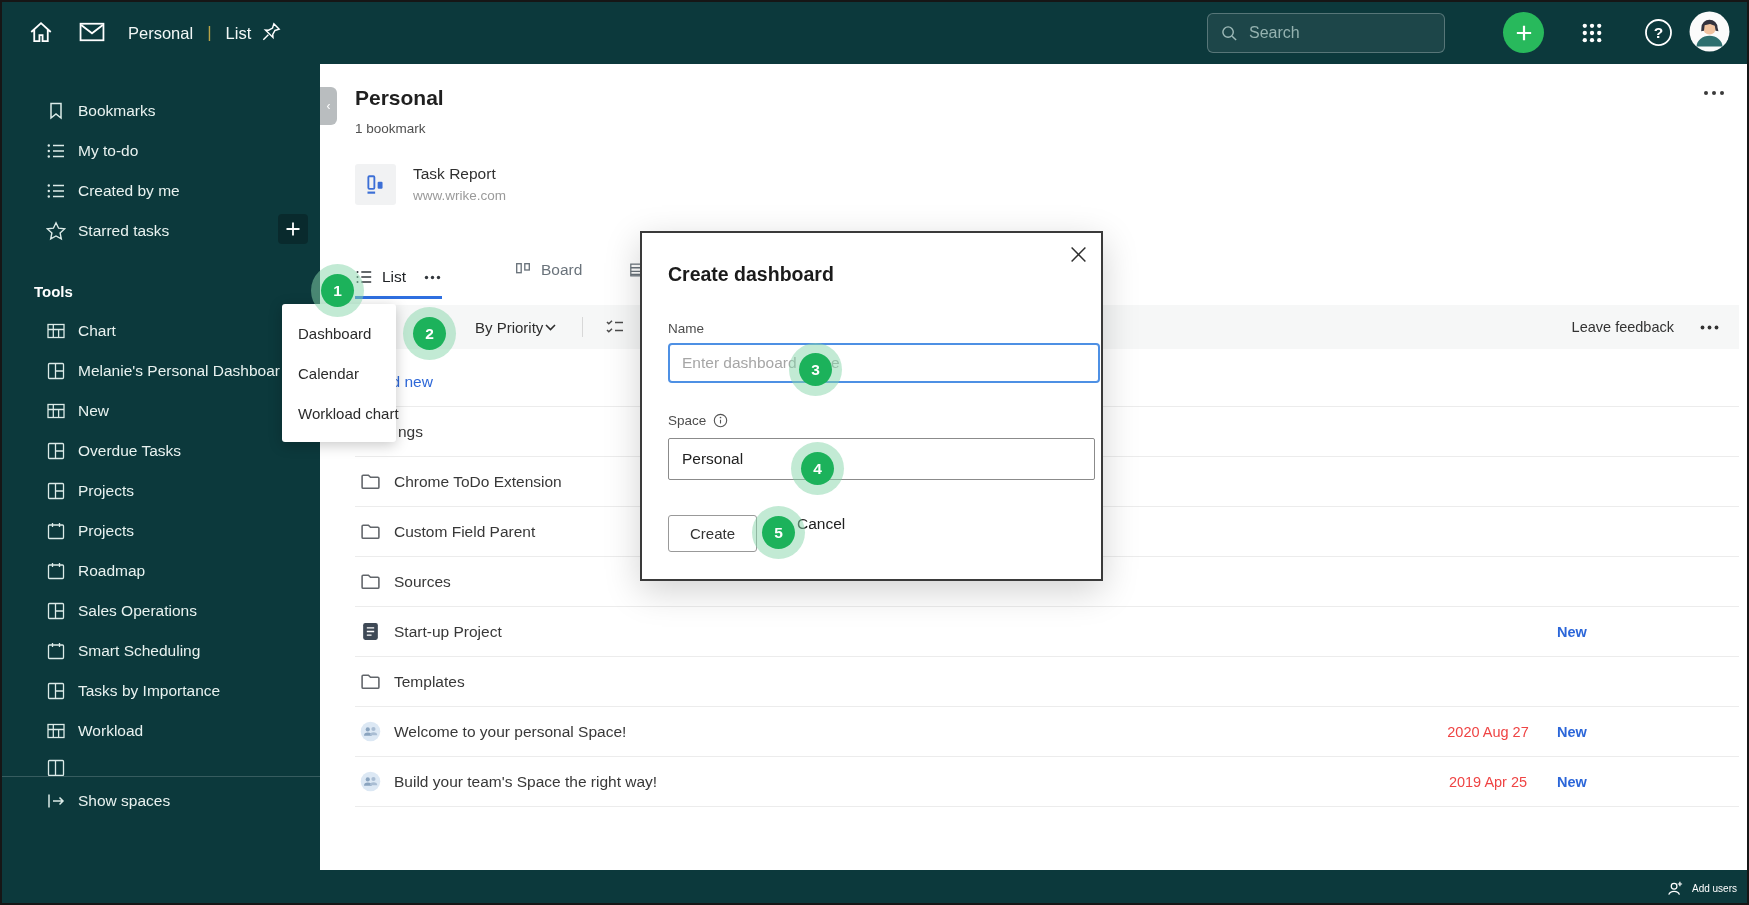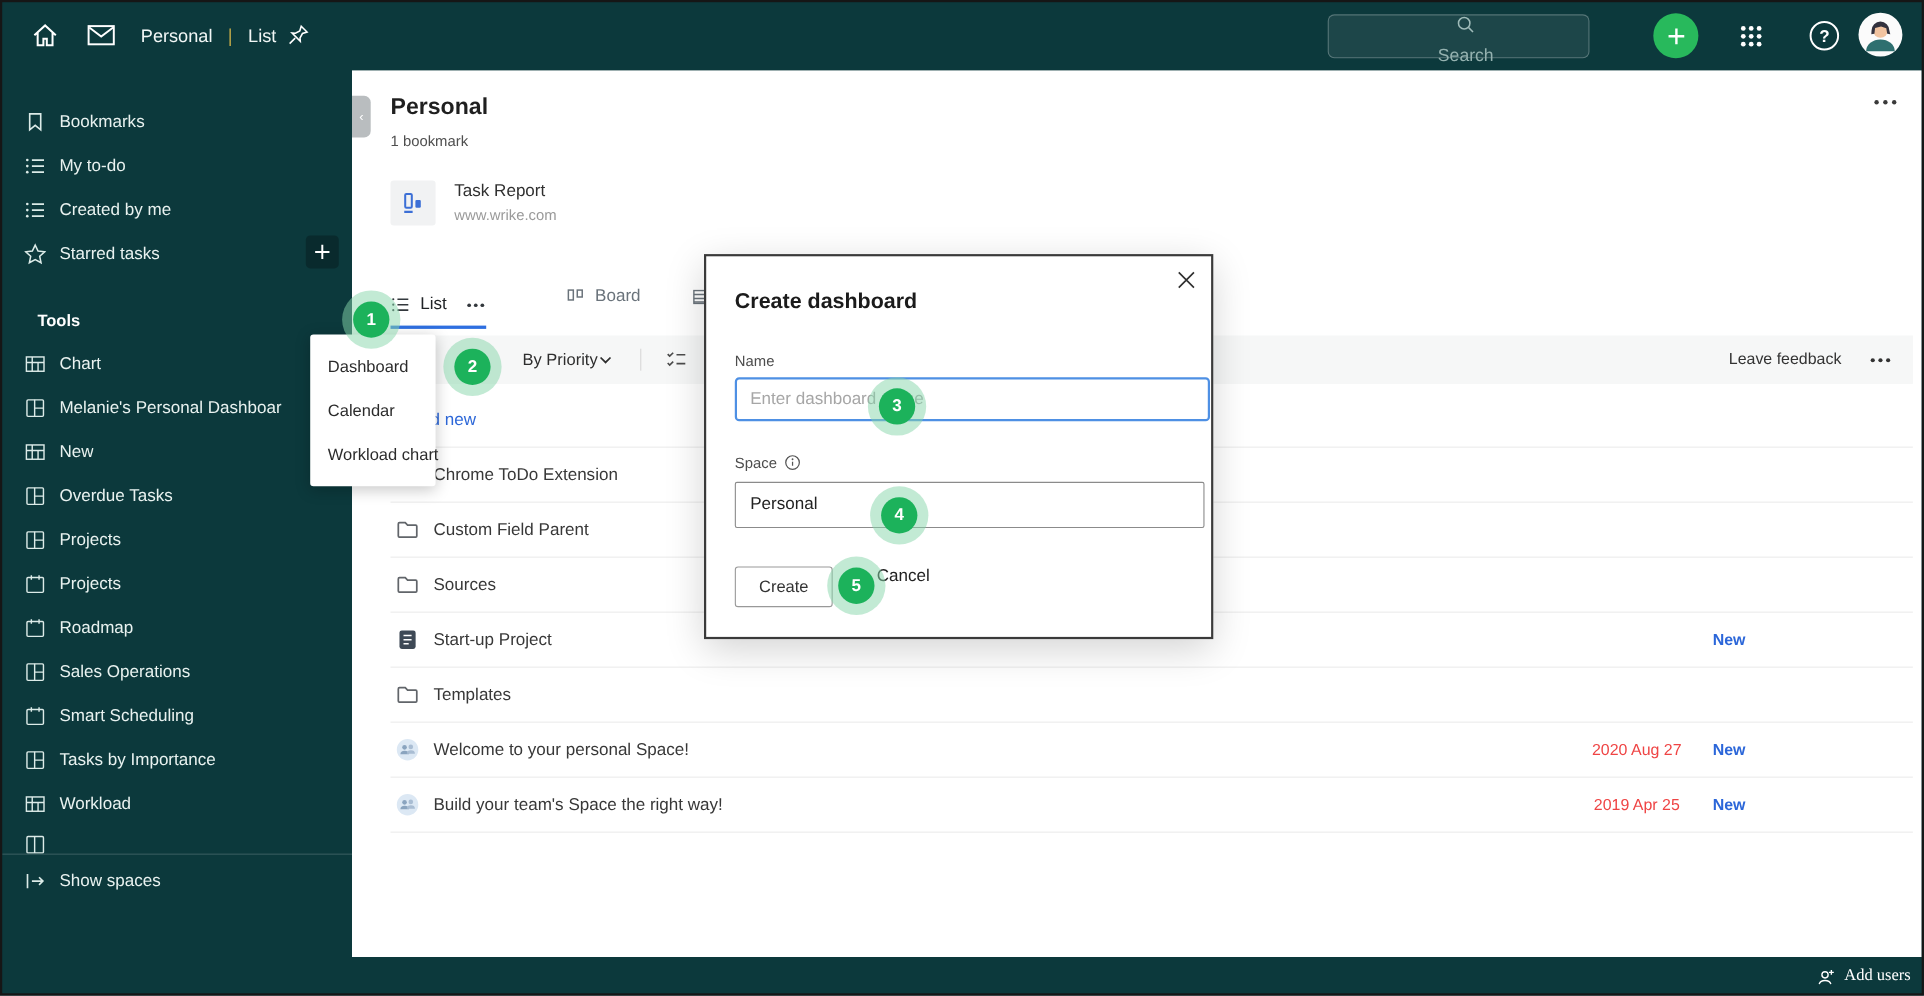--- a/index.html
+++ b/index.html
@@ -13,31 +13,31 @@
 
   
   .topbar{position:absolute;left:0;top:0;right:0;height:62px;display:flex;align-items:center;color:#fff;}
   .tb-home{position:absolute;left:26px;top:17px;}
   .tb-mail{position:absolute;left:76px;top:18px;}
   .tb-crumb{position:absolute;left:126px;top:0;height:62px;display:flex;align-items:center;gap:14px;font-size:16.5px;color:#f2f7f6;}
   .tb-sep{color:#b9a348;font-size:17px;}
   .tb-pin{position:absolute;left:258px;top:19px;}
   .tb-search{position:absolute;left:1205px;top:11px;width:238px;height:40px;border-radius:6px;
     background:rgba(255,255,255,.07);border:1px solid rgba(255,255,255,.26);
-    display:flex;align-items:center;gap:11px;padding-left:13px;box-sizing:border-box;flex-direction:column;}
+    display:flex;align-items:center;gap:11px;padding-left:13px;box-sizing:border-box;}
   .tb-search span{color:#95b2b0;font-size:16px;}
   .tb-plus{position:absolute;left:1501px;top:10px;width:41px;height:41px;border-radius:50%;background:#28b95c;
     display:flex;align-items:center;justify-content:center;}
   .tb-grid{position:absolute;left:1578px;top:19px;}
   .tb-help{position:absolute;left:1641px;top:15px;}
   .tb-avatar{position:absolute;left:1687px;top:9px;}
 
   
   .sidebar{position:absolute;left:0;top:62px;width:318px;color:#e9f2f0;padding-top:27px;box-sizing:border-box;}
-  .s-item{height:40px;display:flex;align-items:center;gap:12px;padding-left:20px;font-size:15.5px;cursor:default;}
+  .s-item{height:40px;display:flex;align-items:center;gap:12px;padding-left:44px;font-size:15.5px;cursor:default;}
   .s-item .ico{width:20px;height:20px;color:#dcebe8;}
   .s-label{white-space:nowrap;overflow:hidden;max-width:238px;}
   .s-spacer{height:20px;}
   .s-header{height:40px;display:flex;align-items:center;padding-left:32px;font-size:15px;font-weight:bold;color:#fff;}
   .s-partial{height:25px;overflow:hidden;padding-top:9px;box-sizing:content-box;height:16px;}
   .s-divider{height:1px;background:rgba(255,255,255,.18);margin:0 0 4px 0;}
   .tools-plus{position:absolute;left:276px;top:212px;width:30px;height:30px;border-radius:4px;
     background:rgba(0,0,0,.25);display:flex;align-items:center;justify-content:center;}
 
   
@@ -66,21 +66,21 @@
   .rows{position:absolute;left:35px;top:293px;right:8px;}
   .row{height:49px;display:flex;align-items:center;gap:13px;padding-left:5px;border-bottom:1px solid #ececec;
     font-size:15.5px;color:#383838;}
   .row .ico{width:21px;height:21px;color:#61656a;}
   .row-label{white-space:nowrap;}
   .row.link{color:#2e68d8;}
   .row.obscured .row-label{margin-left:4px;}
   .row-right{margin-left:auto;display:flex;align-items:center;gap:23px;padding-right:152px;}
   .row-date{width:92px;text-align:center;font-size:14.5px;color:#ef4444;white-space:nowrap;}
   .row-new{width:30px;font-size:14.5px;font-weight:bold;color:#2b66d9;}
-  .bottombar-users{position:absolute;right:10px;bottom:7px;color:#fff;font-size:15px;display:flex;align-items:center;gap:7px;z-index:2;font-family:Liberation Serif, serif;}
+  .bottombar-users{position:absolute;right:10px;bottom:7px;color:#fff;font-size:10px;display:flex;align-items:center;gap:7px;z-index:2;}
 
   
   .dropdown{position:absolute;left:280px;top:302px;width:114px;height:138px;background:#fff;border-radius:3px;
     box-shadow:0 3px 14px rgba(0,0,0,.22);z-index:40;padding-top:10px;box-sizing:border-box;}
   .dd-item{height:40px;line-height:40px;padding-left:16px;font-size:15px;color:#2b2b2b;white-space:nowrap;}
 
   
   .modal{position:absolute;left:638px;top:229px;width:463px;height:350px;background:#fff;border:2px solid #3a3a3a;
     box-shadow:0 10px 34px rgba(0,0,0,.18);z-index:80;box-sizing:border-box;}
   .m-close{position:absolute;right:14px;top:13px;color:#2f2f2f;}
@@ -448,20 +448,28 @@
               <circle cx="16.5" cy="2.5" r="1.9"></circle>
             </svg>
           </span>
       </div>
     </div>
 
     <div class="rows">
       <div class="row link">
         <span class="row-label">+ Add new</span>
       </div>
+      <div class="row obscured">
+        <span class="ico">
+            <svg viewBox="0 0 20 20" width="21" height="21" fill="none" stroke="currentColor" stroke-width="1.5">
+              <path d="M2 5c0-.6.4-1 1-1h5l2 2h7c.6 0 1 .4 1 1v8.5c0 .6-.4 1-1 1H3c-.6 0-1-.4-1-1z"></path>
+            </svg>
+          </span>
+        <span class="row-label">ngs</span>
+      </div>
       <div class="row">
         <span class="ico">
             <svg viewBox="0 0 20 20" width="21" height="21" fill="none" stroke="currentColor" stroke-width="1.5">
               <path d="M2 5c0-.6.4-1 1-1h5l2 2h7c.6 0 1 .4 1 1v8.5c0 .6-.4 1-1 1H3c-.6 0-1-.4-1-1z"></path>
             </svg>
           </span>
         <span class="row-label">Chrome ToDo Extension</span>
       </div>
       <div class="row">
         <span class="ico">

